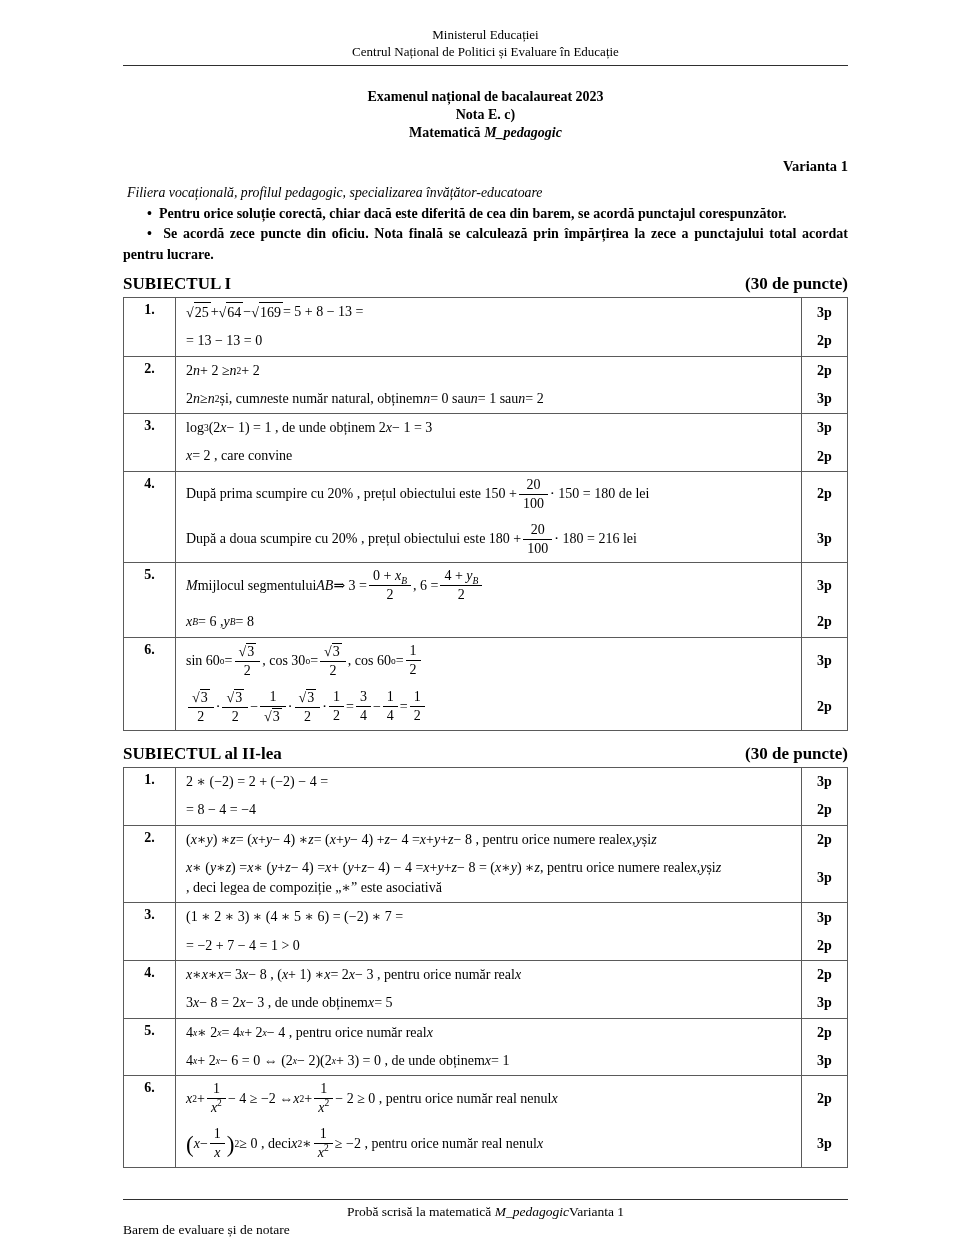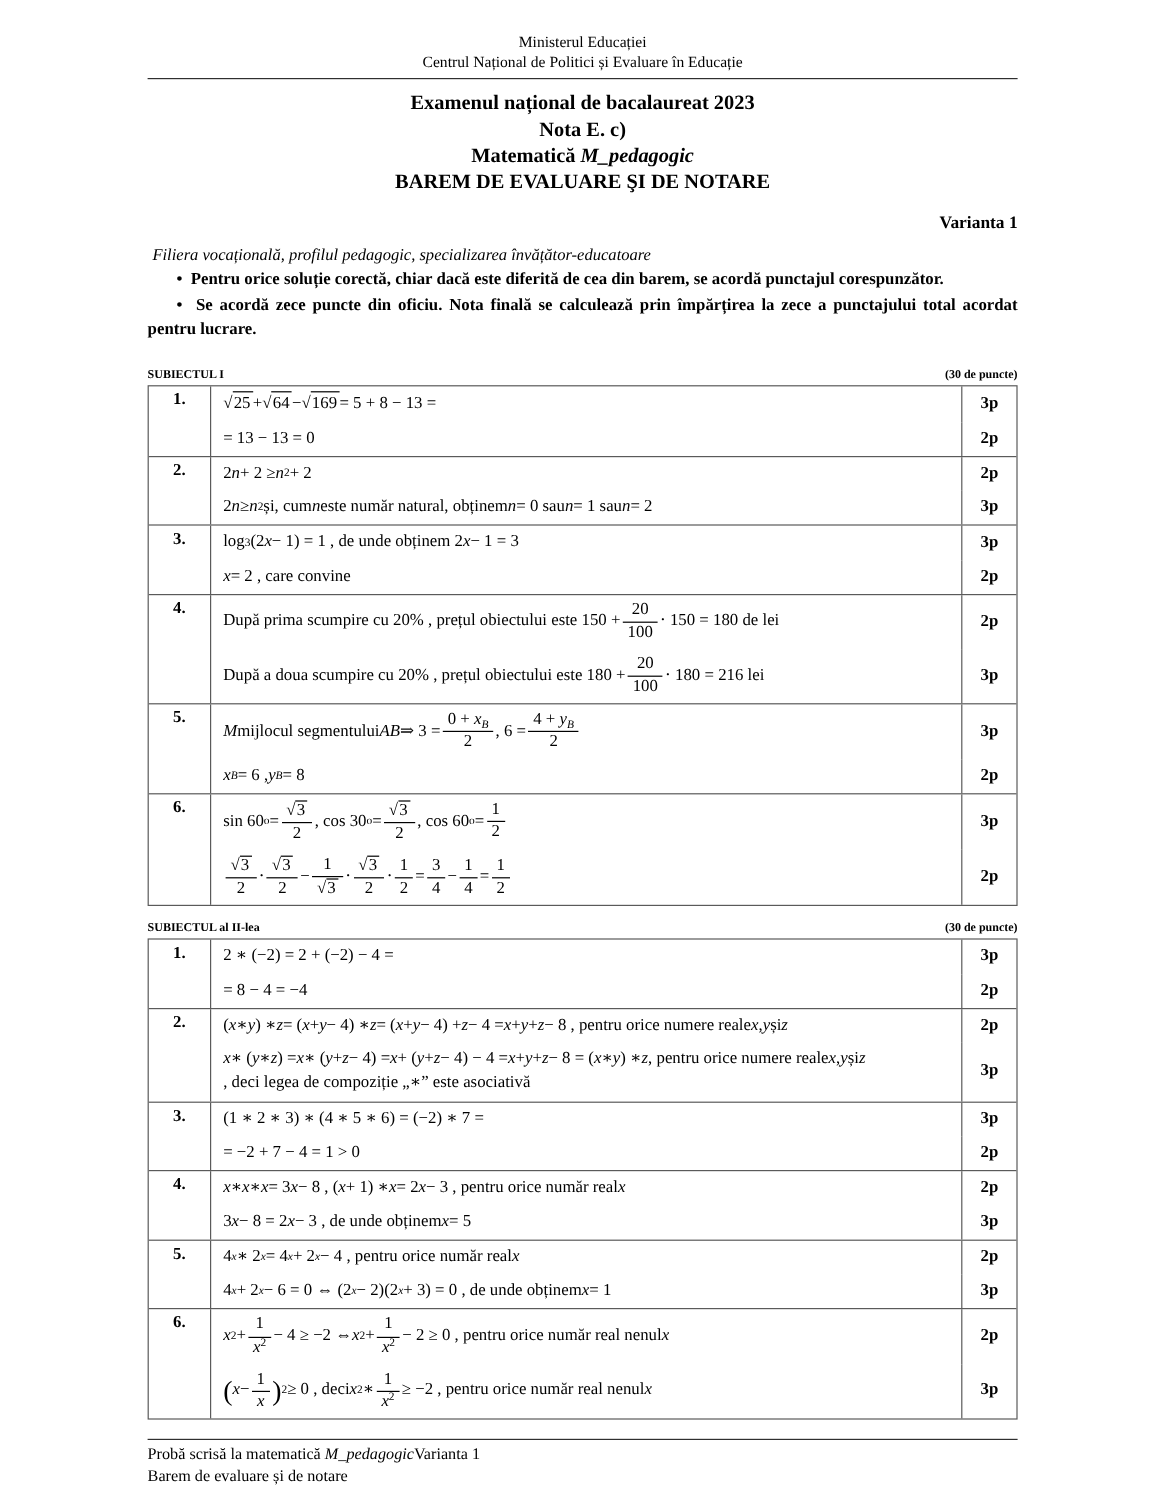--- a/index.html
+++ b/index.html
@@ -6,27 +6,27 @@
   html,body { background:#fff; }
   body { font-family: "Liberation Serif", "DejaVu Serif", serif; color:#000; }
   .page {
     width: 970px; height: 1253px; margin: 0 auto; background:#fff;
     padding: 26px 122px 14px 123px;
     display: flex; flex-direction: column; overflow: hidden;
   }
   
   .minhead { text-align:center; font-size:13px; line-height:1.32; padding-bottom:5px; border-bottom:1.5px solid #2f2f2f; }
   
-  .titleblock { text-align:center; font-weight:bold; font-size:17px; line-height:1.28; margin-top:9px; }
+  .titleblock { text-align:center; font-weight:bold; font-size:14px; line-height:1.28; margin-top:22px; }
   .variant-line { text-align:right; font-weight:bold; font-size:14.5px; margin:16px 0 8px; }
   .filiera { font-weight:normal; font-style:italic; font-size:13.8px; margin:2px 0 3px 4px; }
   .bullet { font-weight:bold; font-size:14px; line-height:1.45; text-align:justify; text-indent:24px; }
   .bullet::before { content:"\2022\00a0\00a0"; }
   
-  .sechead { display:flex; justify-content:space-between; font-weight:bold; font-size:10px; margin:22px 0 3px; }
+  .sechead { display:flex; justify-content:space-between; font-weight:bold; font-size:17px; margin:9px 0 3px; }
   
   .btable { border:1.2px solid #5a5a5a; font-size:14px; }
   .trow { display:flex; }
   .trow + .trow { border-top:1.2px solid #5a5a5a; }
   .tno { flex:0 0 52px; text-align:center; font-weight:bold; padding-top:4px; border-right:1.2px solid #5a5a5a; }
   .tbody { flex:1; display:flex; flex-direction:column; min-width:0;justify-content:flex-end; }
   .tline { display:flex; flex:1; align-items:stretch; }
   .tc { flex:1; min-width:0; padding:4px 6px 4px 10px; line-height:1.45; display:flex; flex-wrap:wrap; align-items:center; align-content:center; text-align:justify; }
   .tc > * { white-space:pre-wrap; }
   .tp { flex:0 0 46px; border-left:1.2px solid #5a5a5a; display:flex; align-items:center; justify-content:center; font-weight:bold; }
@@ -35,38 +35,37 @@
   .tc sup, .tc sub { font-size:68%; line-height:0; }
   .frac { display:inline-block; vertical-align:middle; text-align:center; margin:1px 2px; line-height:1.15; white-space:nowrap; }
   .fn { display:block; border-bottom:1px solid #000; padding:0 4px 1px; }
   .fd { display:block; padding:1px 4px 0; }
   .sqrt { display:inline-block; white-space:nowrap; }
   .rs { display:inline-block; }
   .rad { display:inline-block; border-top:1.1px solid #000; padding:0 2px 0 1px; }
   .big { font-size:165%; line-height:0; vertical-align:-0.12em; }
   
   .pfoot { margin-top:auto; border-top:1.5px solid #2f2f2f; padding-top:3px; font-size:13.5px; line-height:1.35; }
-  .frow1 { display:flex; justify-content:flex-start; }
+  .frow1 { display:flex; justify-content:center; }
   .fital { font-style:italic; }
 </style>
 </head>
 <body>
 
 <div class="page">
 
   <div class="minhead">
     <div>Ministerul Educației</div>
     <div>Centrul Național de Politici și Evaluare în Educație</div>
   </div>
 
   <div class="titleblock">
     <div>Examenul național de bacalaureat 2023</div>
     <div>Nota E. c)</div>
     <div><span>Matematică </span><span class="fital">M_pedagogic</span></div>
-    <div>BAREM DE EVALUARE ŞI DE NOTARE</div>
   </div>
 
   <div class="variant-line">Varianta 1</div>
 
   <div class="filiera">Filiera vocațională, profilul pedagogic, specializarea învățător-educatoare</div>
   <p class="bullet">Pentru orice soluție corectă, chiar dacă este diferită de cea din barem, se acordă punctajul corespunzător.</p>
   <p class="bullet">Se acordă zece puncte din oficiu. Nota finală se calculează prin împărțirea la zece a punctajului total acordat pentru lucrare.</p>
 
   <div class="sechead">
     <span>SUBIECTUL I</span>

